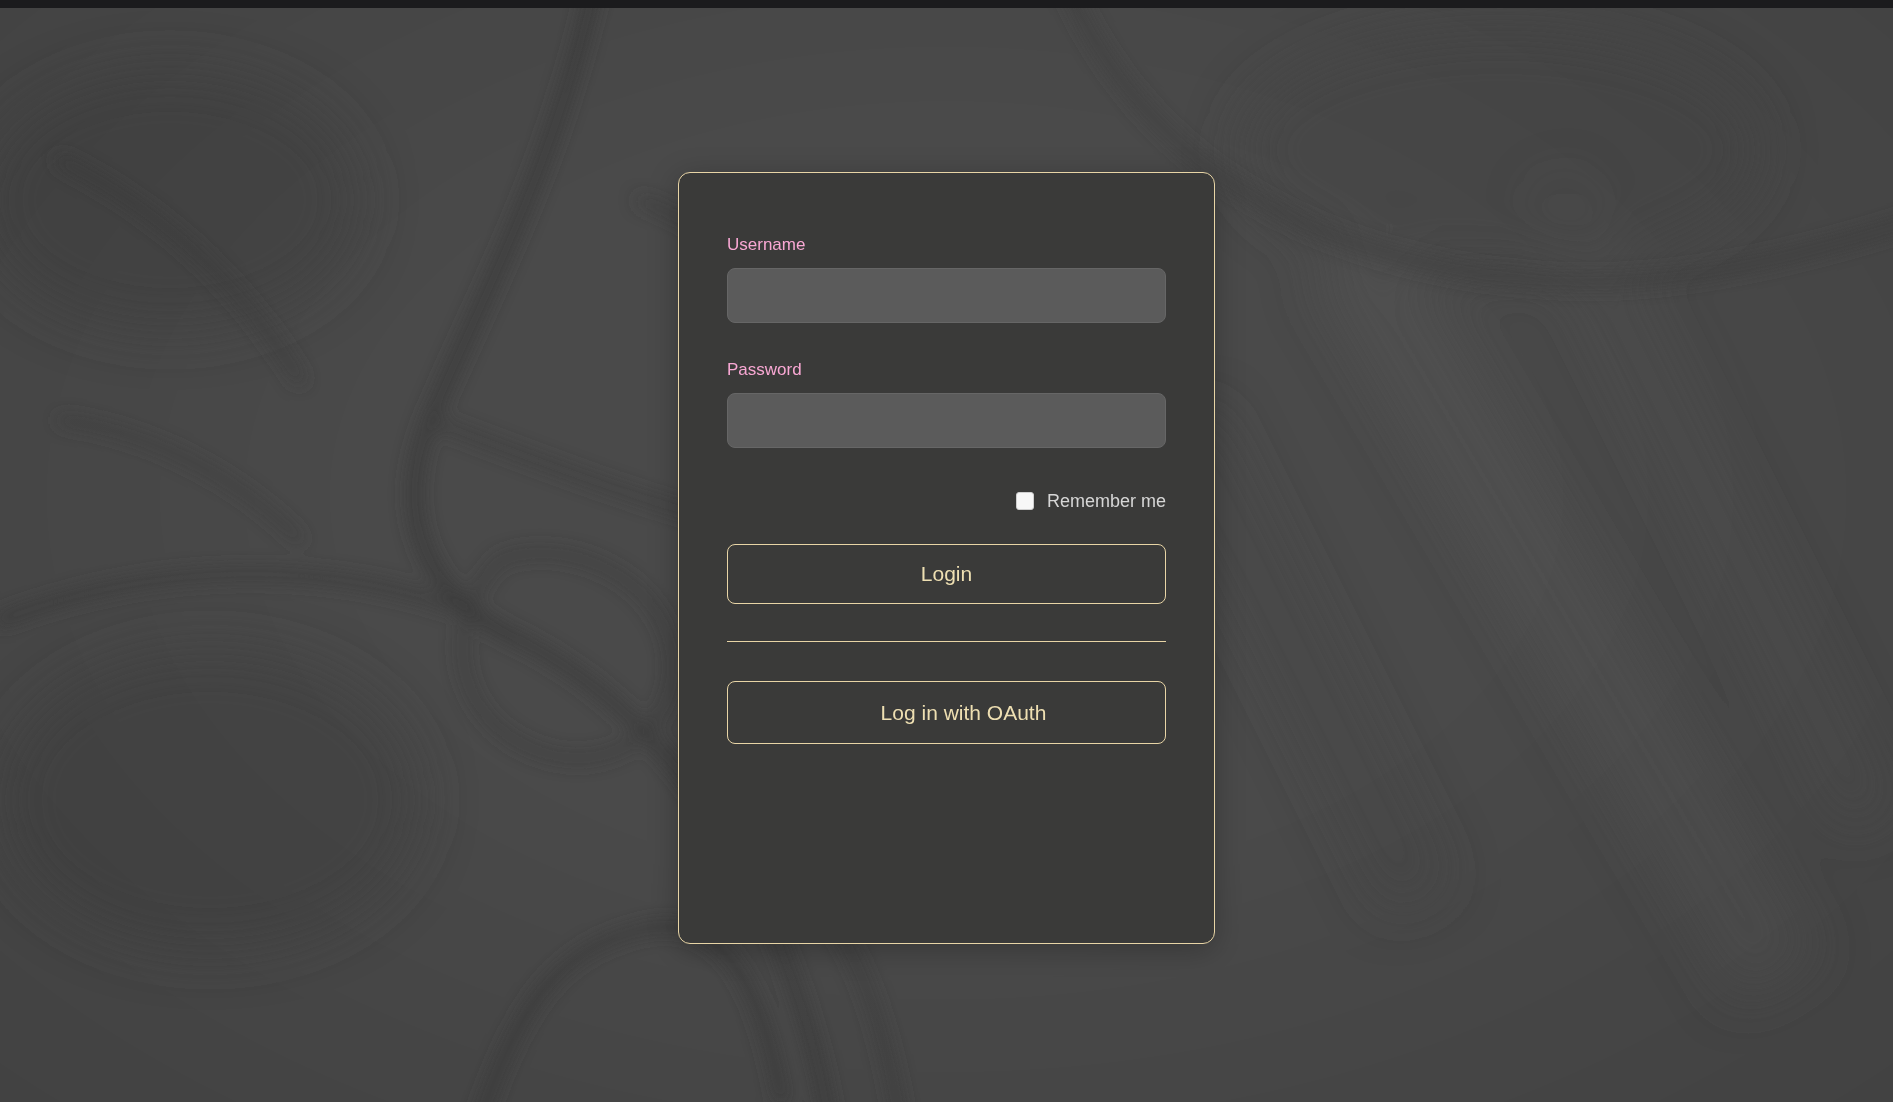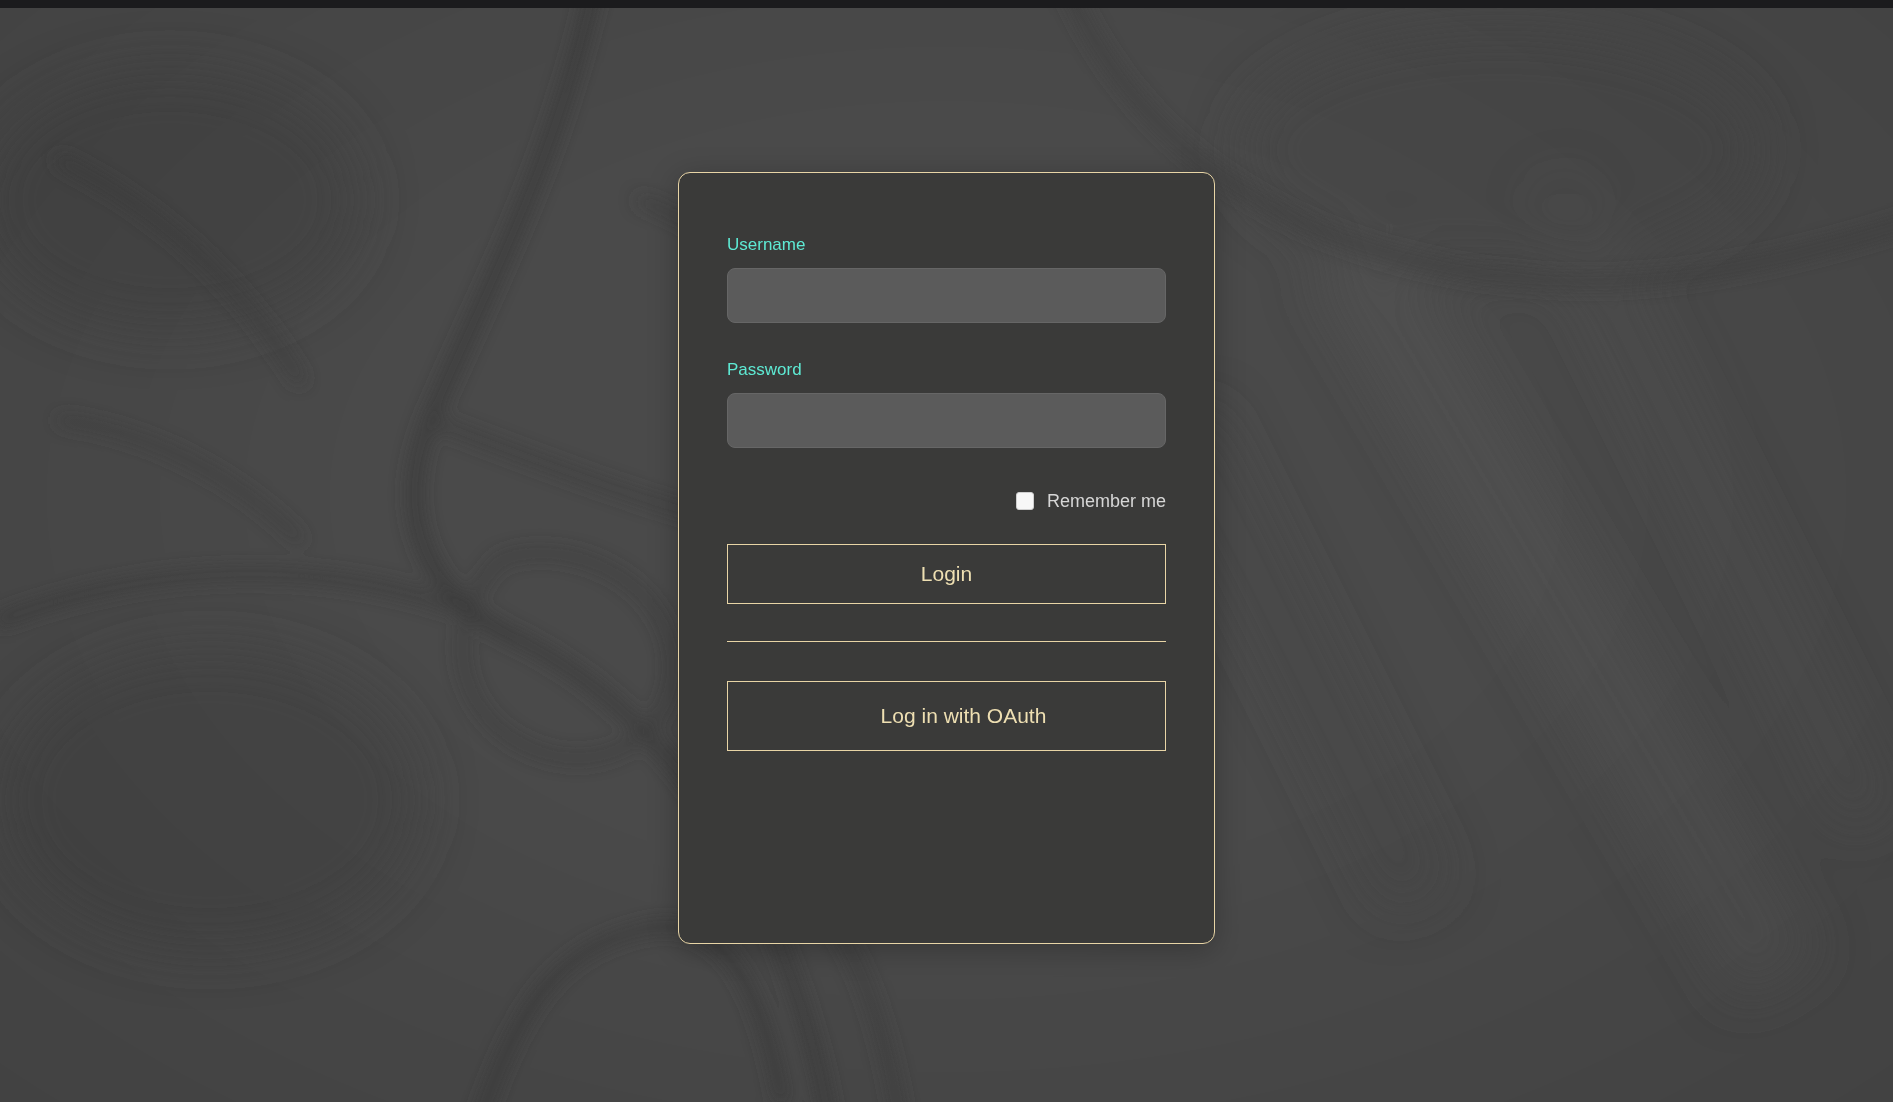--- a/index.html
+++ b/index.html
@@ -63,21 +63,21 @@
     color: #f2e2ba;
     text-align: center;
     letter-spacing: 1px;
   }
   .field-label {
     display: block;
     margin-top: 62px;
     height: 20px;
     line-height: 20px;
     font-size: 17px;
-    color: #5eead4;
+    color: #f9a8d4;
   }
   .field-label.password {
     margin-top: 37px;
   }
   .text-input {
     display: block;
     box-sizing: border-box;
     margin-top: 13px;
     width: 100%;
     height: 55px;
@@ -110,34 +110,34 @@
   .remember-label {
     font-size: 18px;
     color: #d6d6d6;
   }
   .btn {
     display: block;
     box-sizing: border-box;
     width: 100%;
     background: transparent;
     border: 1px solid #e8d5a6;
-    border-radius: 0;
+    border-radius: 8px;
     color: #eedfb2;
     font-family: "Liberation Sans", sans-serif;
     font-size: 21px;
     cursor: pointer;
     text-align: center;
   }
   .btn.login {
     margin-top: 32px;
     height: 60px;
   }
   .btn.oauth {
     margin-top: 39px;
-    height: 70px;
+    height: 63px;
     padding-left: 40px;
   }
   .divider {
     margin: 37px 0 0 0;
     border: none;
     border-top: 1px solid #e8d5a6;
     height: 0;
   }
 </style>
 </head>

